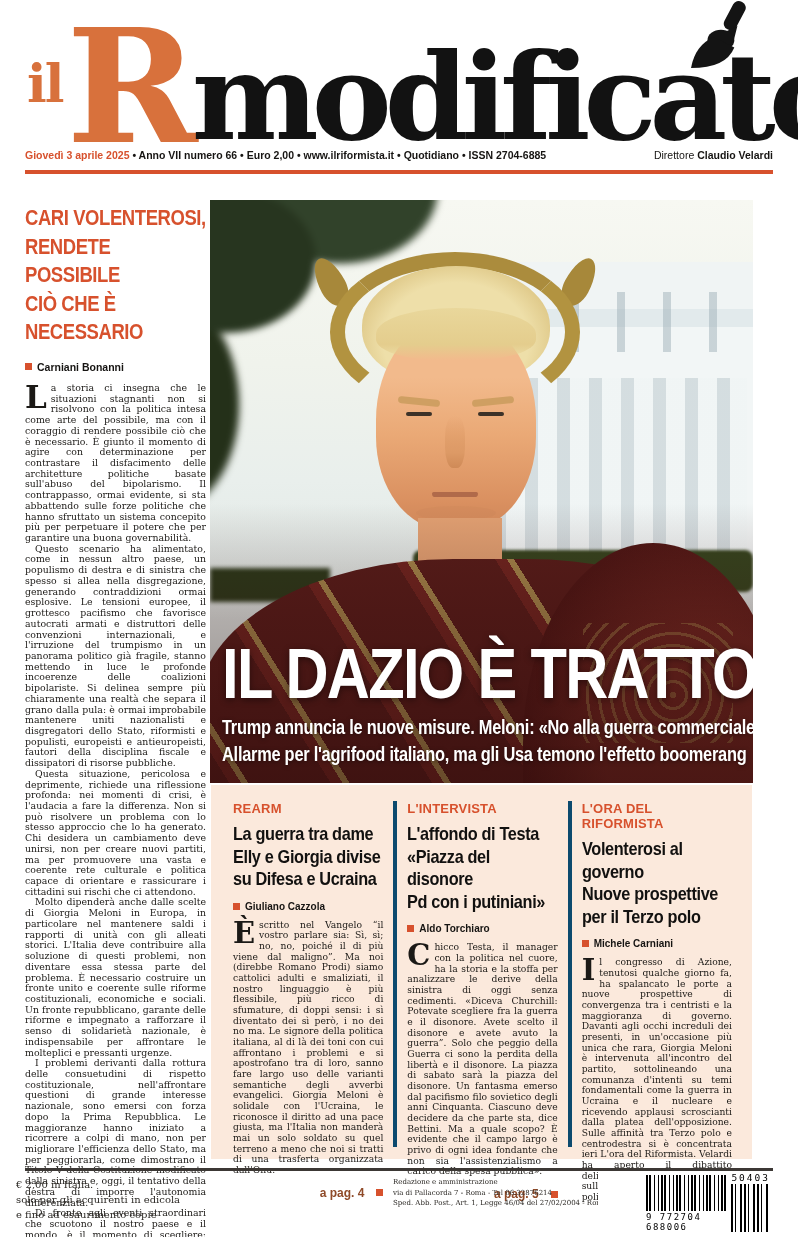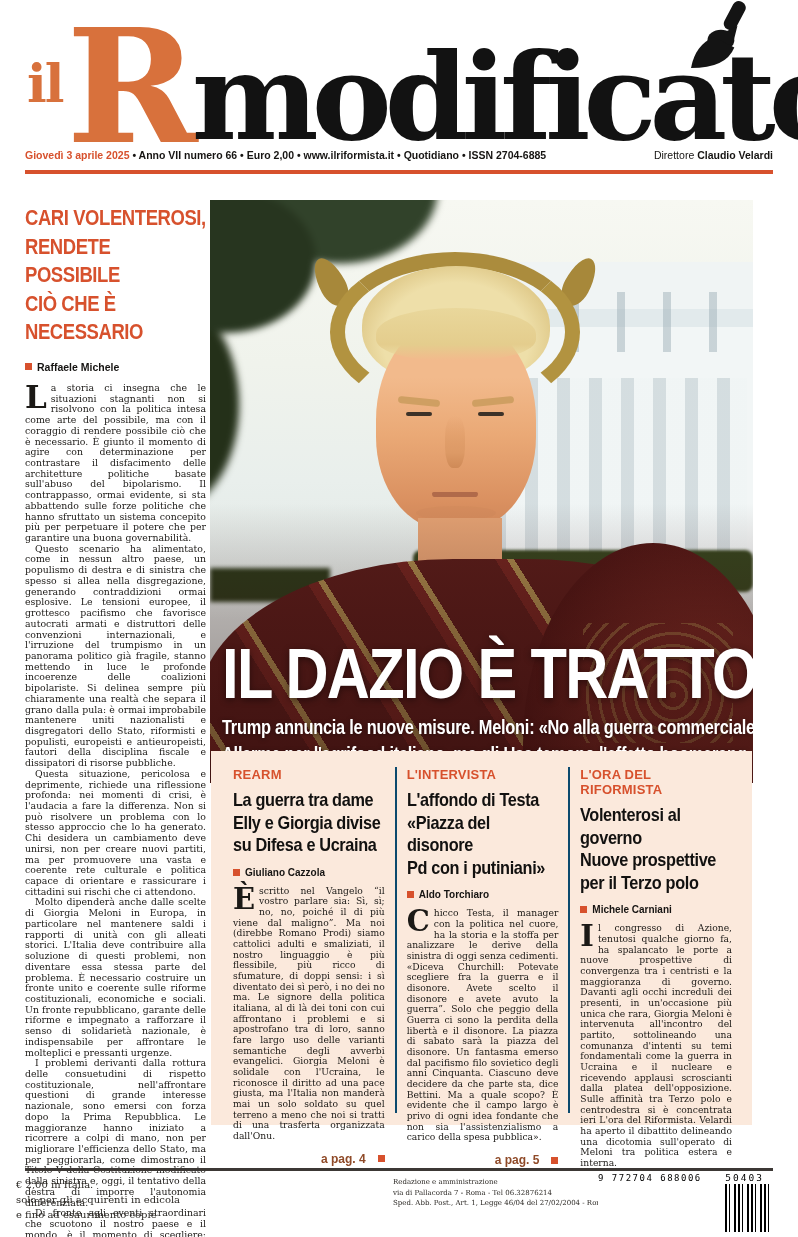--- a/index.html
+++ b/index.html
@@ -109,44 +109,44 @@
             text-shadow:0 1px 5px rgba(0,0,0,.5);}
   .lead-sub + .lead-sub{margin-top:1px;}
 
   .pages-strip{position:absolute;left:535px;top:761px;width:263px;height:23px;background:#fff;
                border-top:3px solid var(--accent);display:flex;align-items:center;
                justify-content:flex-end;gap:5px;padding-right:10px;}
   .pages-strip .txt{font-size:11.5px;font-weight:bold;color:#9c5232;}
   .pages-strip .sq{width:7px;height:7px;background:var(--accent);}
 
   
-  .section{position:absolute;left:211px;top:751px;width:541px;height:374px;background:var(--band-bg);
+  .section{position:absolute;left:211px;top:785px;width:541px;height:374px;background:var(--band-bg);
            display:flex;padding:16px 10px 12px 12px;}
   .col{flex:1 1 0;display:flex;flex-direction:column;padding:0 10px;min-width:0;}
-  .col + .col{border-left:2px solid #0c4a6e;}
+  .col + .col{border-left:4px solid #0c4a6e;}
   .kicker{color:var(--accent);font-size:13px;font-weight:bold;letter-spacing:.2px;margin-bottom:7px;}
   .art-headline{font-size:18.5px;font-weight:bold;line-height:1.22;color:#121110;
                 white-space:pre-line;letter-spacing:-.4px;
                 transform:scaleX(.88);transform-origin:left top;width:114%;}
   .col .byline{margin:10px 0 8px 0;font-size:10px;}
   .col .serif-body{font-size:9.2px;line-height:1.16;}
   .col .dropcap{font-size:29px;line-height:25px;}
   .pageref{margin-top:auto;align-self:flex-end;display:flex;align-items:center;gap:12px;
            font-size:12px;font-weight:bold;color:#8f4a28;padding-top:10px;}
   .pageref .sq{width:7px;height:7px;background:var(--accent);}
 
   
   .footer-rule{position:absolute;left:25px;top:1168px;width:748px;height:2.5px;background:#3c3835;}
   .foot-left{position:absolute;left:16px;top:1177px;font-size:10px;line-height:1.5;color:#2b2824;
              font-family:"DejaVu Serif",serif;}
   .foot-center{position:absolute;left:393px;top:1177px;font-size:7px;line-height:1.5;color:#2b2824;
              font-family:"DejaVu Serif",serif;}
   .barcode{position:absolute;right:28px;top:1172px;width:172px;height:60px;background:#fff;
            display:flex;}
-  .bc-main{width:138px;display:flex;}
+  .bc-main{width:138px;display:flex;flex-direction:column;margin-left:48px;}
   .bc-main .bars{height:40px;margin-top:3px;
     background:repeating-linear-gradient(90deg,#000 0 2px,#fff 2px 3px,#000 3px 5px,#fff 5px 8px,#000 8px 9px,#fff 9px 12px,#000 12px 13px,#fff 13px 15px);}
   .bc-number{font-family:"DejaVu Sans Mono",monospace;font-size:9px;letter-spacing:1.5px;
              color:#000;padding-top:1px;}
   .bc-addon{width:50px;margin-left:4px;display:flex;flex-direction:column;}
   .bc-addon .addon-num{font-family:"DejaVu Sans Mono",monospace;font-size:9.5px;letter-spacing:2px;color:#000;}
   .bc-addon .bars{flex:1;margin-top:1px;
     background:repeating-linear-gradient(90deg,#000 0 2px,#fff 2px 4px,#000 4px 5px,#fff 5px 9px,#000 9px 11px,#fff 11px 13px);}
 </style>
 </head>
@@ -181,21 +181,21 @@
     </span>
   </div>
   <div class="rule-orange"></div>
 
   <section class="opinion">
     <h2 class="op-headline">CARI VOLENTEROSI,
 RENDETE POSSIBILE
 CIÒ CHE È NECESSARIO</h2>
     <div class="byline">
       <span class="sq"></span>
-      <span>Raffaele Michele</span>
+      <span>Carniani Bonanni</span>
     </div>
     <div class="serif-body">
       <p class="lead">
         <span class="dropcap">L</span><span>a storia ci insegna che le situazioni stagnanti non si risolvono con la politica intesa come arte del possibile, ma con il coraggio di rendere possibile ciò che è necessario. È giunto il momento di agire con determinazione per contrastare il disfacimento delle architetture politiche basate sull'abuso del bipolarismo. Il contrappasso, ormai evidente, si sta abbattendo sulle forze politiche che hanno sfruttato un sistema concepito più per perpetuare il potere che per garantire una buona governabilità.</span>
       </p>
       <p>Questo scenario ha alimentato, come in nessun altro paese, un populismo di destra e di sinistra che spesso si allea nella disgregazione, generando contraddizioni ormai esplosive. Le tensioni europee, il grottesco pacifismo che favorisce autocrati armati e distruttori delle convenzioni internazionali, e l'irruzione del trumpismo in un panorama politico già fragile, stanno mettendo in luce le profonde incoerenze delle coalizioni bipolariste. Si delinea sempre più chiaramente una realtà che separa il grano dalla pula: è ormai improbabile mantenere uniti nazionalisti e disgregatori dello Stato, riformisti e populisti, europeisti e antieuropeisti, fautori della disciplina fiscale e dissipatori di risorse pubbliche.</p><p>Questa situazione, pericolosa e deprimente, richiede una riflessione profonda: nei momenti di crisi, è l'audacia a fare la differenza. Non si può risolvere un problema con lo stesso approccio che lo ha generato. Chi desidera un cambiamento deve unirsi, non per creare nuovi partiti, ma per promuovere una vasta e coerente rete culturale e politica capace di orientare e rassicurare i cittadini sui rischi che ci attendono.</p><p>Molto dipenderà anche dalle scelte di Giorgia Meloni in Europa, in particolare nel mantenere saldi i rapporti di unità con gli alleati storici. L'Italia deve contribuire alla soluzione di questi problemi, non diventare essa stessa parte del problema. È necessario costruire un fronte unito e coerente sulle riforme costituzionali, economiche e sociali. Un fronte repubblicano, garante delle riforme e impegnato a rafforzare il senso di solidarietà nazionale, è indispensabile per affrontare le molteplici e pressanti urgenze.</p><p>I problemi derivanti dalla rottura delle consuetudini di rispetto costituzionale, nell'affrontare questioni di grande interesse nazionale, sono emersi con forza dopo la Prima Repubblica. Le maggioranze hanno iniziato a ricorrere a colpi di mano, non per migliorare l'efficienza dello Stato, ma per peggiorarla, come dimostrano il Titolo V della Costituzione modificato dalla sinistra e, oggi, il tentativo della destra di imporre l'autonomia differenziata.</p><p>Di fronte agli eventi straordinari che scuotono il nostro paese e il mondo, è il momento di scegliere: accettare il declino o impegnarsi per una trasformazione coraggiosa. Finché siamo ancora in tempo le personalità che avvertono davvero la responsabilità di fronte a tanti cupi avvenimenti devono unirsi. Non per fare nuovi partiti ma per orientare i cittadini e dare loro nuove prospettive che l'Italia merita. Abbiamo bisogno di volenterosi.</p><span></span>
     </div>
   </section>
 
   <figure class="photo">

